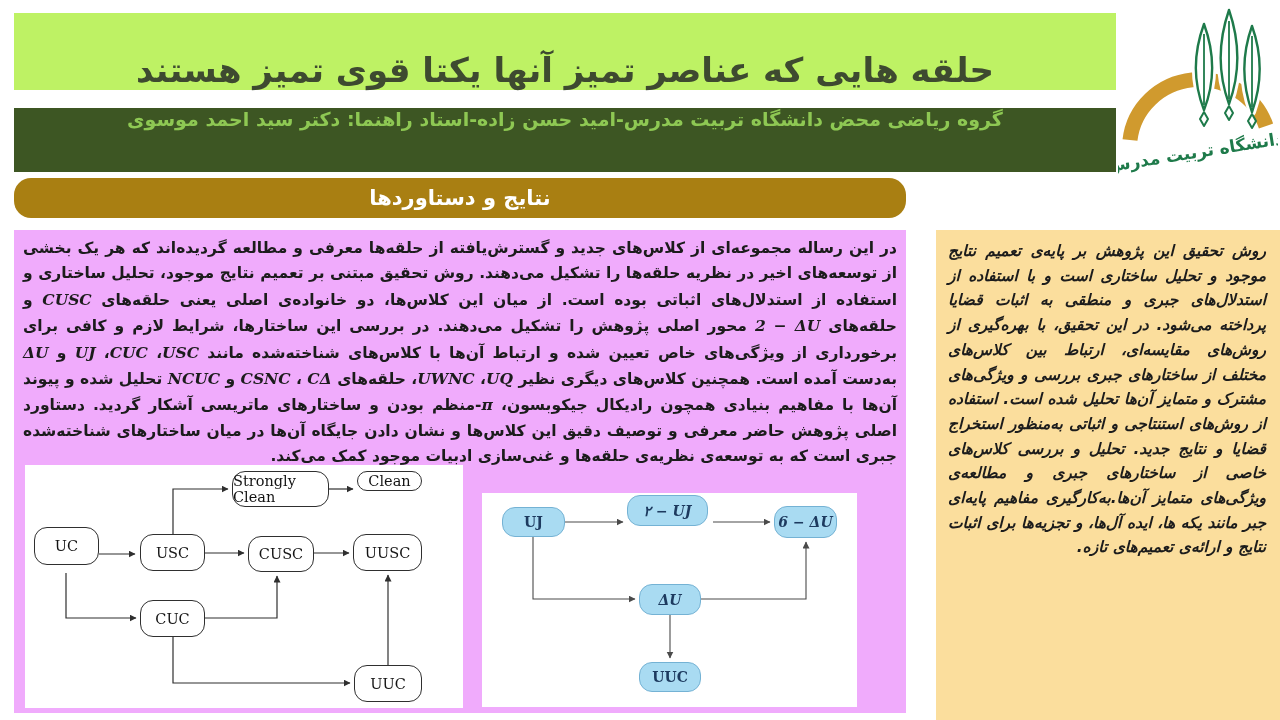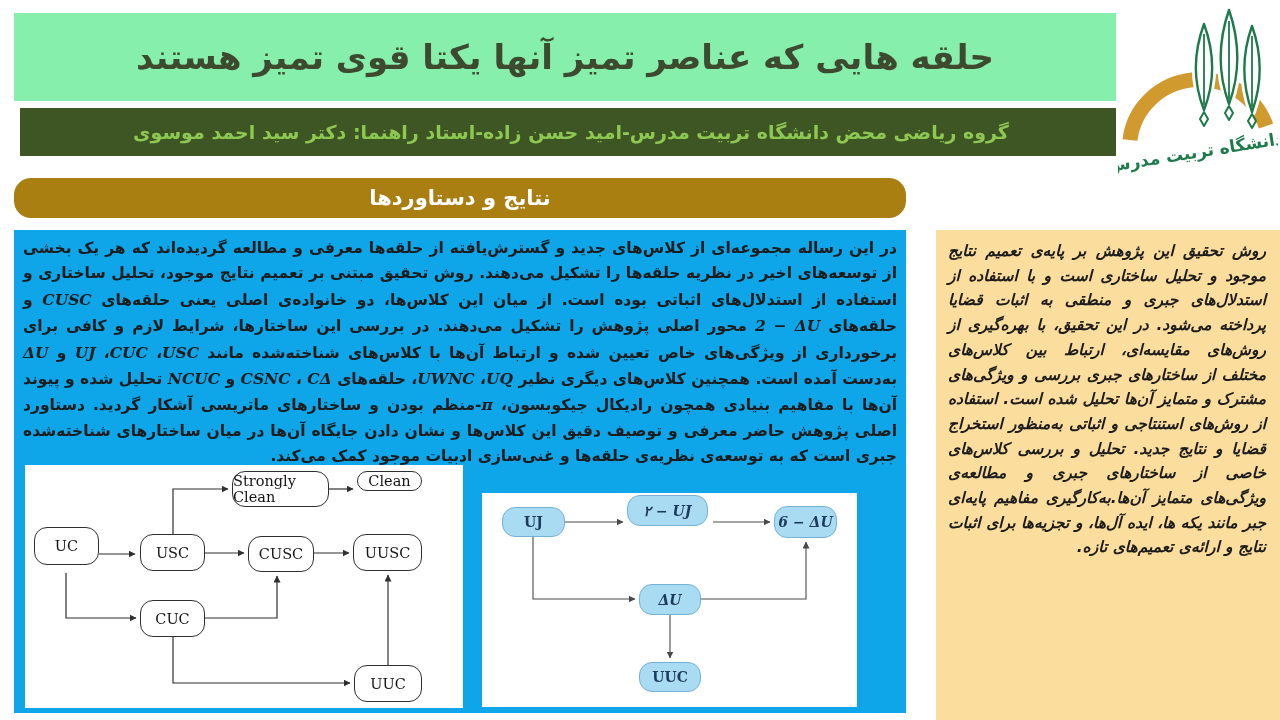--- a/index.html
+++ b/index.html
@@ -1,35 +1,35 @@
 <!DOCTYPE html>
 <html lang="fa"><head>
 <meta charset="utf-8">
 <style>
   html,body{margin:0;padding:0;background:#ffffff;}
   .page{position:relative;width:1280px;height:720px;background:#ffffff;overflow:hidden;
         font-family:"DejaVu Sans",sans-serif;}
   
-  .banner{position:absolute;left:14px;top:13px;width:1102px;height:88px;background:#86efac;
-          display:flex;align-items:center;justify-content:center;}
+  .banner{position:absolute;left:14px;top:13px;width:1102px;height:77px;background:#bef264;
+          display:flex;align-items:flex-end;justify-content:center;}
   .banner-title{font-size:34px;font-weight:bold;color:#3e4a30;direction:rtl;}
-  .subbar{position:absolute;left:20px;top:108px;width:1102px;height:48px;background:#3d5623;
-          display:flex;align-items:center;justify-content:center;}
+  .subbar{position:absolute;left:14px;top:108px;width:1102px;height:64px;background:#3d5623;
+          display:flex;justify-content:center;}
   .subtitle{font-size:19px;font-weight:bold;color:#8ec853;direction:rtl;}
   
   .logo-box{position:absolute;left:1116px;top:0;width:164px;height:175px;background:#ffffff;
             display:flex;align-items:center;justify-content:center;}
   
   .hdr{position:absolute;top:178px;height:40px;background:#a97f12;display:flex;
        align-items:center;justify-content:center;border-radius:17px;}
   .hdr-left{left:14px;width:892px;}
   .hdr-right{left:936px;width:330px;}
   .hdr span{color:#ffffff;font-weight:bold;font-size:21px;direction:rtl;}
   
-  .body-left{position:absolute;left:14px;top:230px;width:892px;height:483px;background:#0ea5e9;}
+  .body-left{position:absolute;left:14px;top:230px;width:892px;height:483px;background:#f0abfc;}
   .body-right{position:absolute;left:936px;top:230px;width:344px;height:490px;background:#fbde9d;}
   .para{margin:0;direction:rtl;text-align:justify;color:#1c1c1c;font-weight:bold;}
   .para-left{padding:6px 9px 0 9px;font-size:15.5px;line-height:25.4px;}
   .para-right{padding:9px 14px 0 12px;font-size:15.5px;line-height:24.7px;font-style:italic;}
   .math{font-family:"DejaVu Serif",serif;font-style:italic;font-weight:bold;white-space:nowrap;}
   
   .dpanel{position:absolute;background:#ffffff;}
   #d1{left:11px;top:235px;width:438px;height:243px;}
   #d2{left:468px;top:263px;width:375px;height:214px;}
   .dpanel svg{position:absolute;left:0;top:0;}

